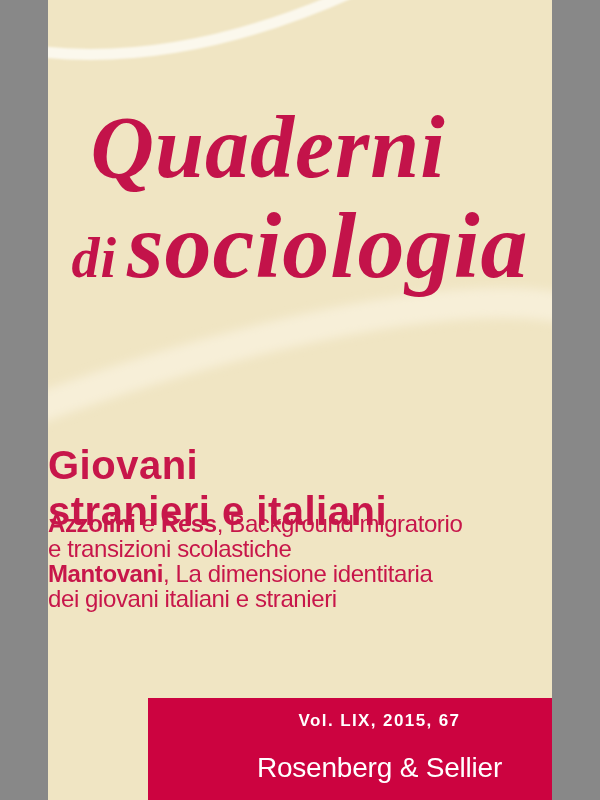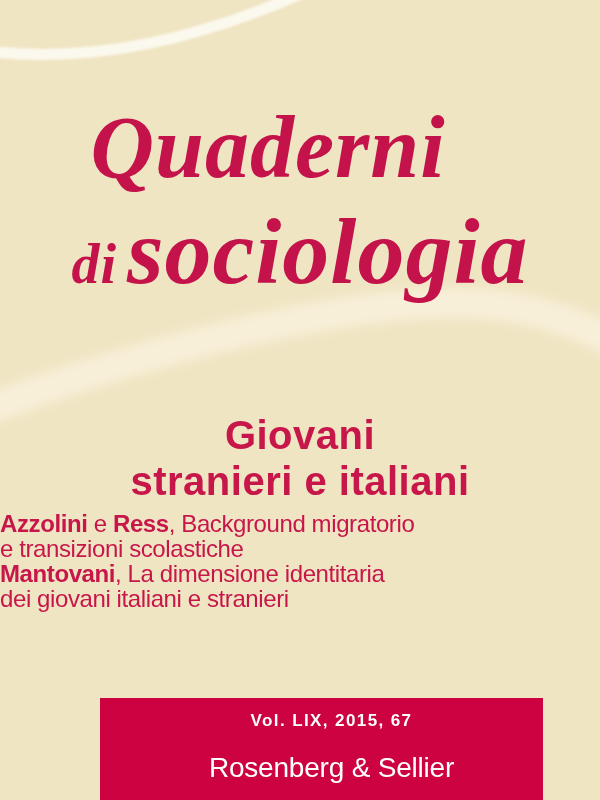--- a/index.html
+++ b/index.html
@@ -7,21 +7,21 @@
     --title-crimson:#c3134a;
     --text-crimson:#c7164a;
     --footer-red:#cc0340;
     --footer-text:#ffffff;
     --arc-light:#f7efd8;
     --arc-white:#fbf8ed;
   }
   html,body{margin:0;padding:0;background:#888;}
   .cover{
     position:relative;
-    width:600px;height:800px;
+    width:504px;height:800px;
     margin:0 auto;
     background:var(--background);
     overflow:hidden;
     font-family:"Liberation Sans",sans-serif;
   }
   .arcs{position:absolute;left:0;top:0;width:600px;height:800px;}
   .arc-band{fill:none;stroke:var(--arc-light);stroke-width:30px;}
   .arc-line{fill:none;stroke:var(--arc-white);stroke-width:11px;}
 
   .masthead{
@@ -33,31 +33,30 @@
   }
   .masthead .m-l1{
     display:block;
     font-size:88px;line-height:94px;
     padding-right:64px;
     letter-spacing:1px;
   }
   .masthead .m-l2{
     display:block;
     font-size:94px;line-height:100px;
-    margin-top:6px;
     letter-spacing:1px;
   }
   .masthead .m-di{
     font-size:56px;
     margin-right:10px;
   }
 
   .issue-title{
-    position:absolute;left:0;right:0;top:379px;
-    text-align:center;
+    position:absolute;left:0;right:0;top:409px;
+    text-align:left;
     color:var(--text-crimson);
     font-weight:bold;
     font-size:40px;line-height:46px;
     letter-spacing:0.5px;
   }
   .issue-title span{display:block;}
 
   .toc{
     position:absolute;left:0;right:0;top:511px;
     color:var(--text-crimson);

